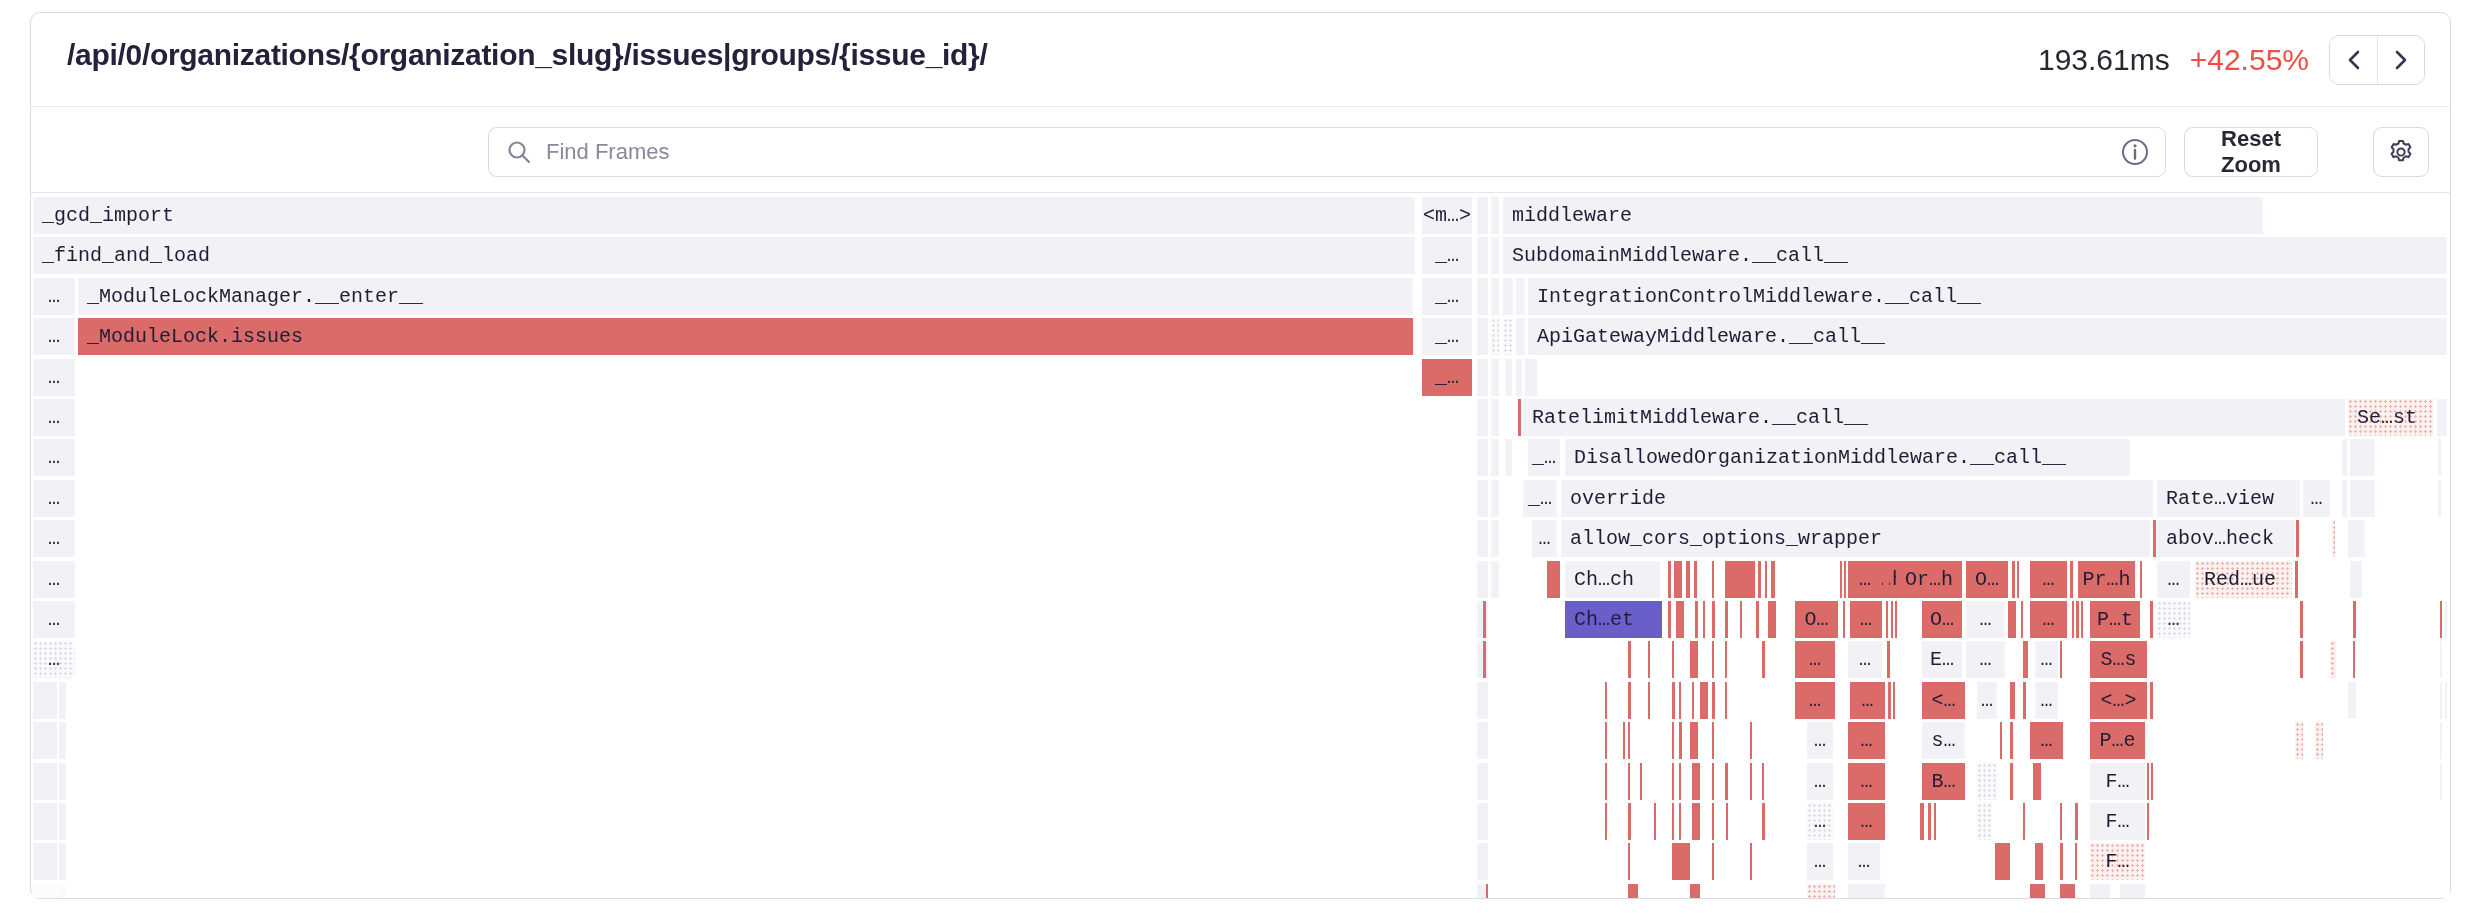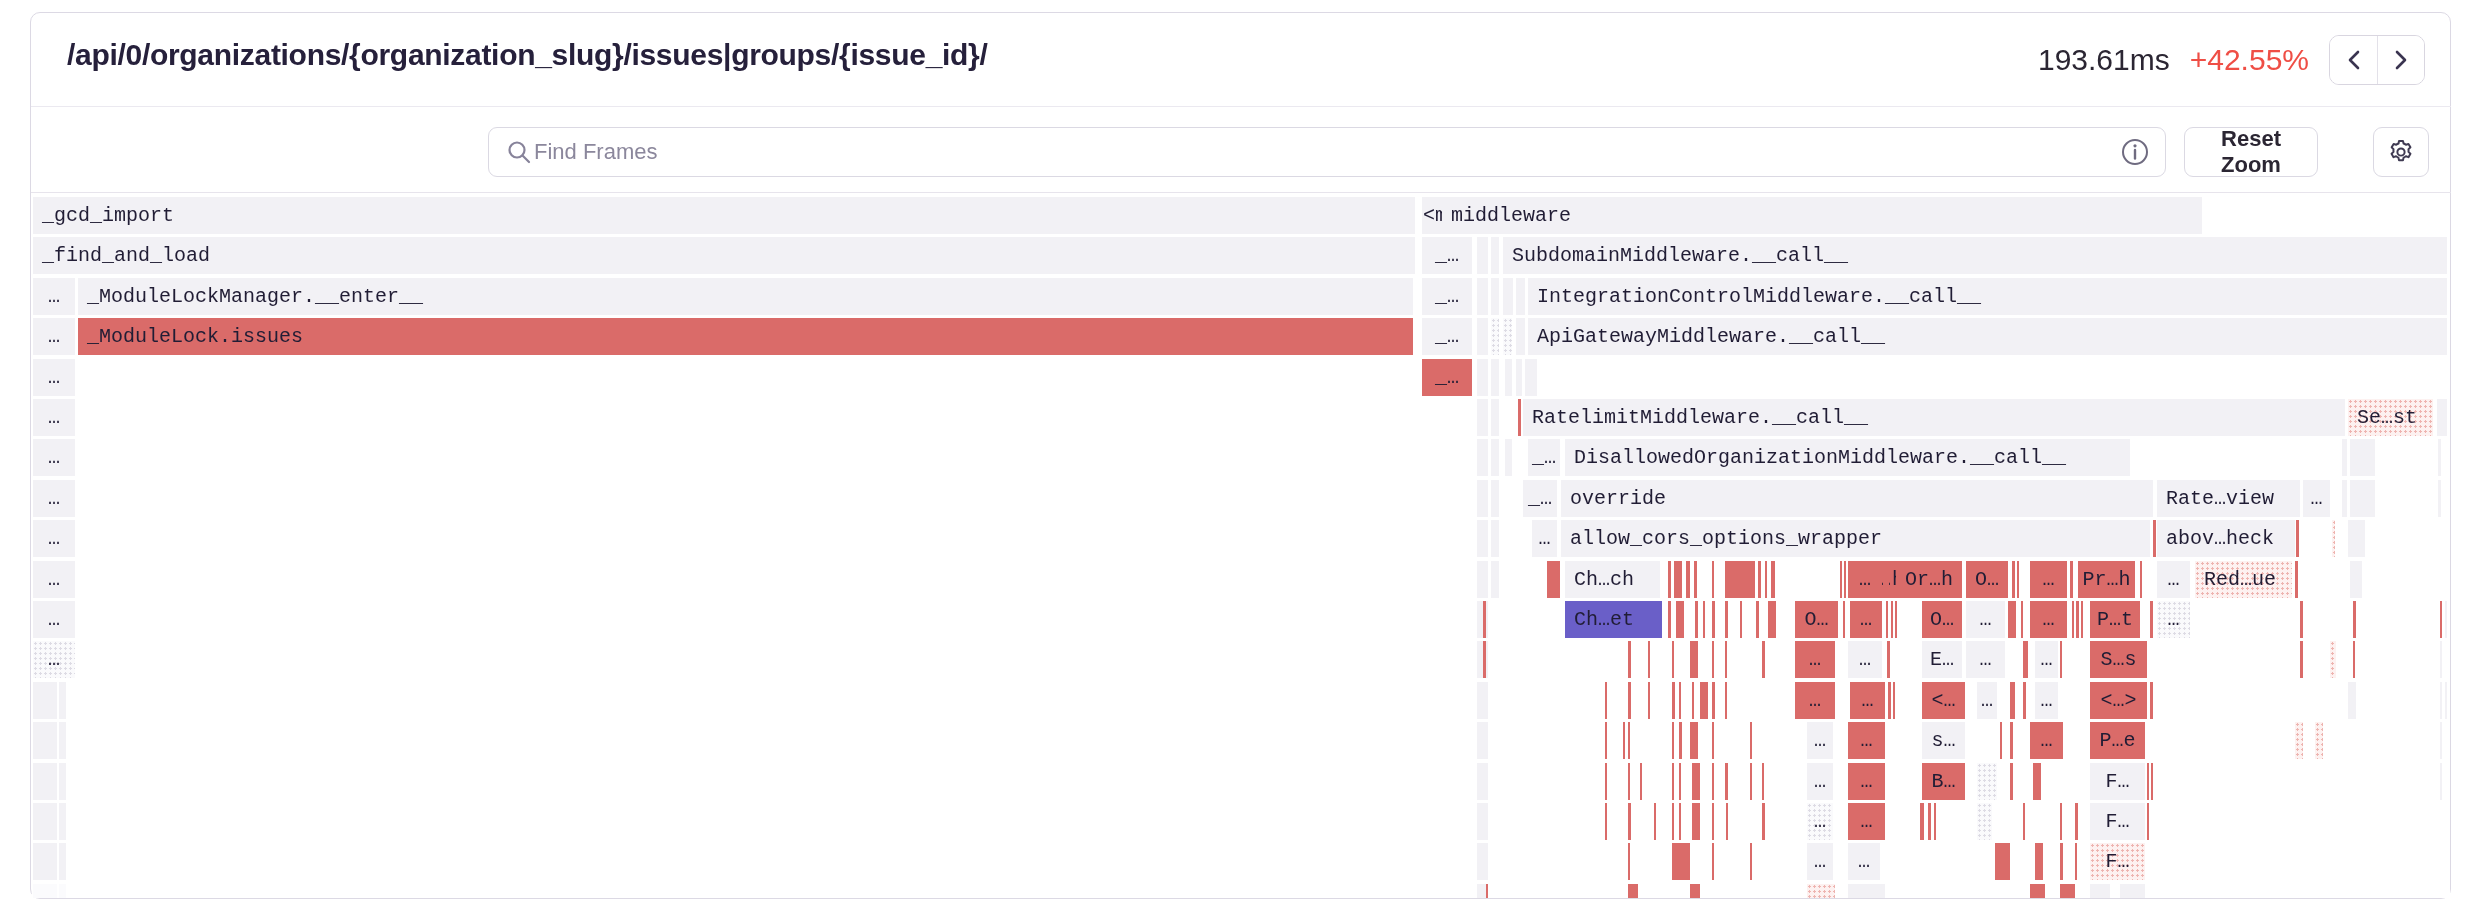--- a/index.html
+++ b/index.html
@@ -23,21 +23,21 @@
            border-bottom:1px solid #e7e4ec;box-sizing:border-box;}
   .segmented{position:absolute;left:6px;top:20px;height:50px;background:#f4f3f7;
              border-radius:9px;display:flex;align-items:stretch;box-sizing:border-box;}
   .seg-btn{font-size:22px;color:#3f3a52;border:none;background:transparent;padding:0 34px;
            border-radius:9px;cursor:pointer;white-space:nowrap;}
   .seg-btn.active{background:#fff;border:1.5px solid #dbd9e3;font-weight:bold;color:#26203b;
                   box-shadow:0 1px 2px rgba(40,35,65,.08);}
   .search{position:absolute;left:457px;top:20px;width:1678px;height:50px;border:1.5px solid #dbd9e3;
           border-radius:9px;background:#fff;box-sizing:border-box;display:flex;align-items:center;}
   .search input{flex:1;border:none;outline:none;font-size:22px;color:#2b2633;background:transparent;
-                font-family:"Liberation Sans",sans-serif;}
+                font-family:"Liberation Sans",sans-serif;margin-left:12px;}
   .search input::placeholder{color:#8b879c;}
   .search-glyph{margin-left:17px;display:flex;align-items:center;}
   .info-glyph{margin-right:15px;display:flex;align-items:center;}
   .btn{position:absolute;top:20px;height:50px;border:1.5px solid #dbd9e3;border-radius:9px;background:#fff;
        font-size:22px;font-weight:bold;color:#2b2633;cursor:pointer;box-sizing:border-box;
        display:flex;align-items:center;justify-content:center;font-family:"Liberation Sans",sans-serif;}
   .reset-zoom{left:2153px;width:134px;}
   .gear-btn{left:2342px;width:56px;}
   
   .flame{position:absolute;left:32px;top:194px;width:2418px;height:704px;overflow:hidden;background:#fff;}
@@ -109,21 +109,21 @@
         </svg>
       </span>
     </button>
   </div>
 
   <div class="flame" id="flame">
       <div class="cell c-g lbl" style="left: 1px; top: 3px; width: 1382px; height: 37px;">_gcd_import</div>
       <div class="cell c-g ctr" style="left: 1390px; top: 3px; width: 50px; height: 37px;">&lt;m…&gt;</div>
       <div class="cell c-g" style="left: 1445px; top: 3px; width: 11px; height: 37px;"></div>
       <div class="cell c-g" style="left: 1459px; top: 3px; width: 8px; height: 37px;"></div>
-      <div class="cell c-g lbl" style="left: 1410px; top: 3px; width: 760px; height: 37px;">middleware</div>
+      <div class="cell c-g lbl" style="left: 1471px; top: 3px; width: 760px; height: 37px;">middleware</div>
       <div class="cell c-g lbl" style="left: 1px; top: 43.4px; width: 1382px; height: 37px;">_find_and_load</div>
       <div class="cell c-g ctr" style="left: 1390px; top: 43.4px; width: 50px; height: 37px;">_…</div>
       <div class="cell c-g" style="left: 1445px; top: 43.4px; width: 11px; height: 37px;"></div>
       <div class="cell c-g" style="left: 1459px; top: 43.4px; width: 8px; height: 37px;"></div>
       <div class="cell c-g lbl" style="left: 1471px; top: 43.4px; width: 944px; height: 37px;">SubdomainMiddleware.__call__</div>
       <div class="cell c-g ctr" style="left: 1px; top: 83.8px; width: 42px; height: 37px;">…</div>
       <div class="cell c-g lbl" style="left: 46px; top: 83.8px; width: 1335px; height: 37px;">_ModuleLockManager.__enter__</div>
       <div class="cell c-g ctr" style="left: 1390px; top: 83.8px; width: 50px; height: 37px;">_…</div>
       <div class="cell c-g" style="left: 1445px; top: 83.8px; width: 11px; height: 37px;"></div>
       <div class="cell c-g" style="left: 1459px; top: 83.8px; width: 8px; height: 37px;"></div>

